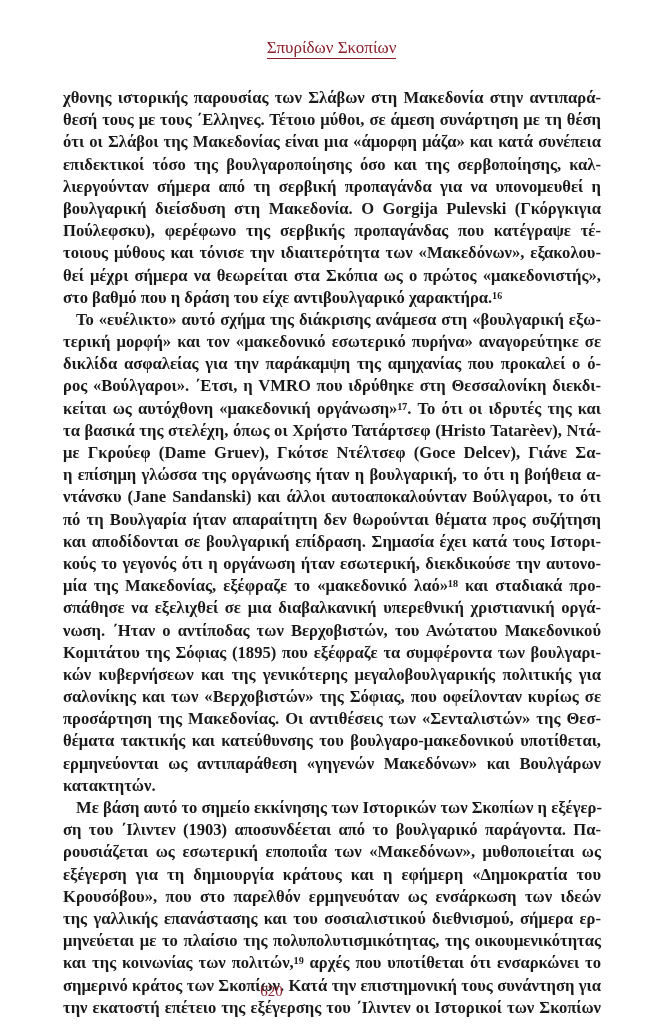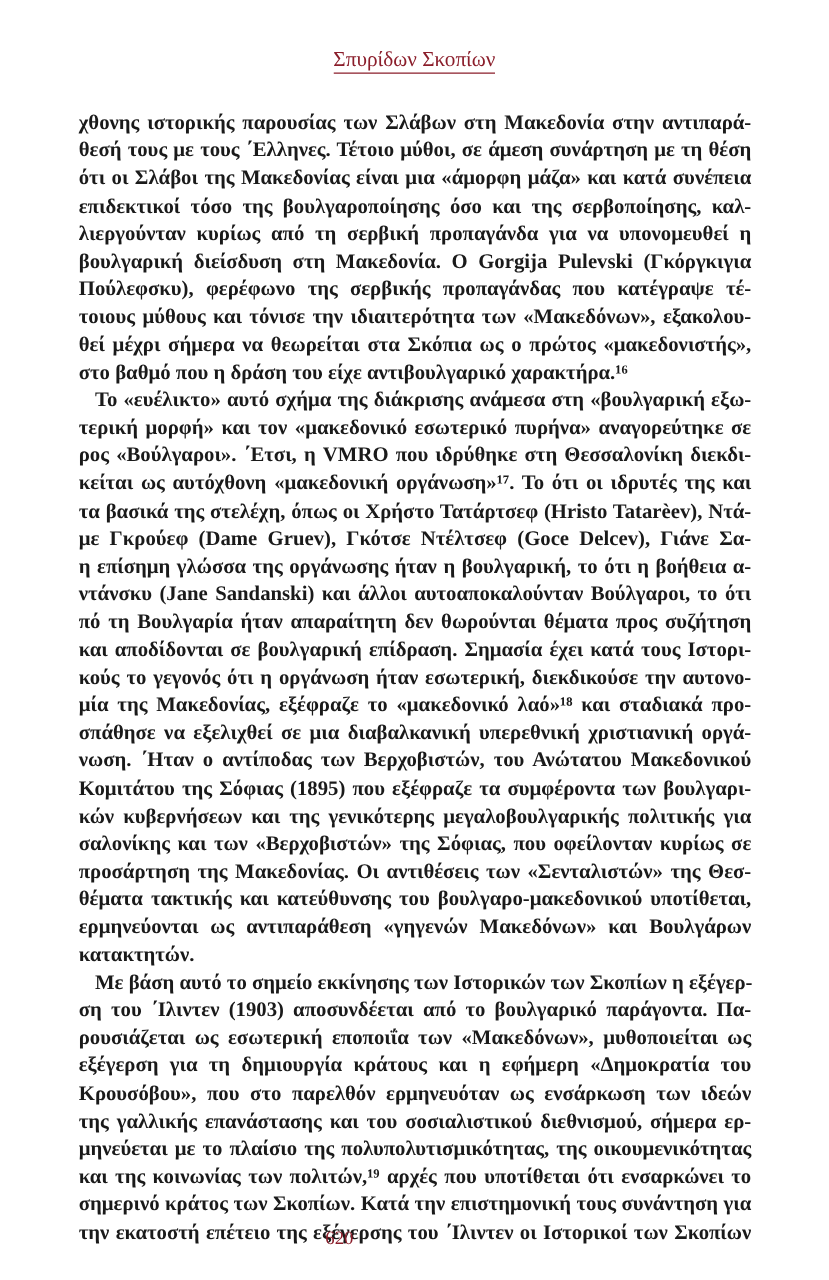--- a/index.html
+++ b/index.html
@@ -21,28 +21,29 @@
 
 <div class="running-head">
   <span>Σπυρίδων Σκοπίων</span>
 </div>
 
 <div class="text-block" id="text-block">
     <span class="line">χθονης ιστορικής παρουσίας των Σλάβων στη Μακεδονία στην αντιπαρά-</span>
     <span class="line">θεσή τους με τους ΄Ελληνες. Τέτοιο μύθοι, σε άμεση συνάρτηση με τη θέση</span>
     <span class="line">ότι οι Σλάβοι της Μακεδονίας είναι μια «άμορφη μάζα» και κατά συνέπεια</span>
     <span class="line">επιδεκτικοί τόσο της βουλγαροποίησης όσο και της σερβοποίησης, καλ-</span>
-    <span class="line">λιεργούνταν κυρίως από τη σερβική προπαγάνδα για να υπονομευθεί η</span>
+    <span class="line">λιεργούνταν σήμερα από τη σερβική προπαγάνδα για να υπονομευθεί η</span>
     <span class="line">βουλγαρική διείσδυση στη Μακεδονία. Ο Gorgija Pulevski (Γκόργκιγια</span>
     <span class="line">Πούλεφσκυ), φερέφωνο της σερβικής προπαγάνδας που κατέγραψε τέ-</span>
     <span class="line">τοιους μύθους και τόνισε την ιδιαιτερότητα των «Μακεδόνων», εξακολου-</span>
     <span class="line">θεί μέχρι σήμερα να θεωρείται στα Σκόπια ως ο πρώτος «μακεδονιστής»,</span>
     <span class="line last">στο βαθμό που η δράση του είχε αντιβουλγαρικό χαρακτήρα.¹⁶</span>
     <span class="line indent">Το «ευέλικτο» αυτό σχήμα της διάκρισης ανάμεσα στη «βουλγαρική εξω-</span>
     <span class="line">τερική μορφή» και τον «μακεδονικό εσωτερικό πυρήνα» αναγορεύτηκε σε</span>
+    <span class="line">δικλίδα ασφαλείας για την παράκαμψη της αμηχανίας που προκαλεί ο ό-</span>
     <span class="line">ρος «Βούλγαροι». ΄Ετσι, η VMRO που ιδρύθηκε στη Θεσσαλονίκη διεκδι-</span>
     <span class="line">κείται ως αυτόχθονη «μακεδονική οργάνωση»¹⁷. Το ότι οι ιδρυτές της και</span>
     <span class="line">τα βασικά της στελέχη, όπως οι Χρήστο Τατάρτσεφ (Hristo Tatarèev), Ντά-</span>
     <span class="line">με Γκρούεφ (Dame Gruev), Γκότσε Ντέλτσεφ (Goce Delcev), Γιάνε Σα-</span>
     <span class="line">η επίσημη γλώσσα της οργάνωσης ήταν η βουλγαρική, το ότι η βοήθεια α-</span>
     <span class="line">ντάνσκυ (Jane Sandanski) και άλλοι αυτοαποκαλούνταν Βούλγαροι, το ότι</span>
     <span class="line">πό τη Βουλγαρία ήταν απαραίτητη δεν θωρούνται θέματα προς συζήτηση</span>
     <span class="line">και αποδίδονται σε βουλγαρική επίδραση. Σημασία έχει κατά τους Ιστορι-</span>
     <span class="line">κούς το γεγονός ότι η οργάνωση ήταν εσωτερική, διεκδικούσε την αυτονο-</span>
     <span class="line">μία της Μακεδονίας, εξέφραζε το «μακεδονικό λαό»¹⁸ και σταδιακά προ-</span>

